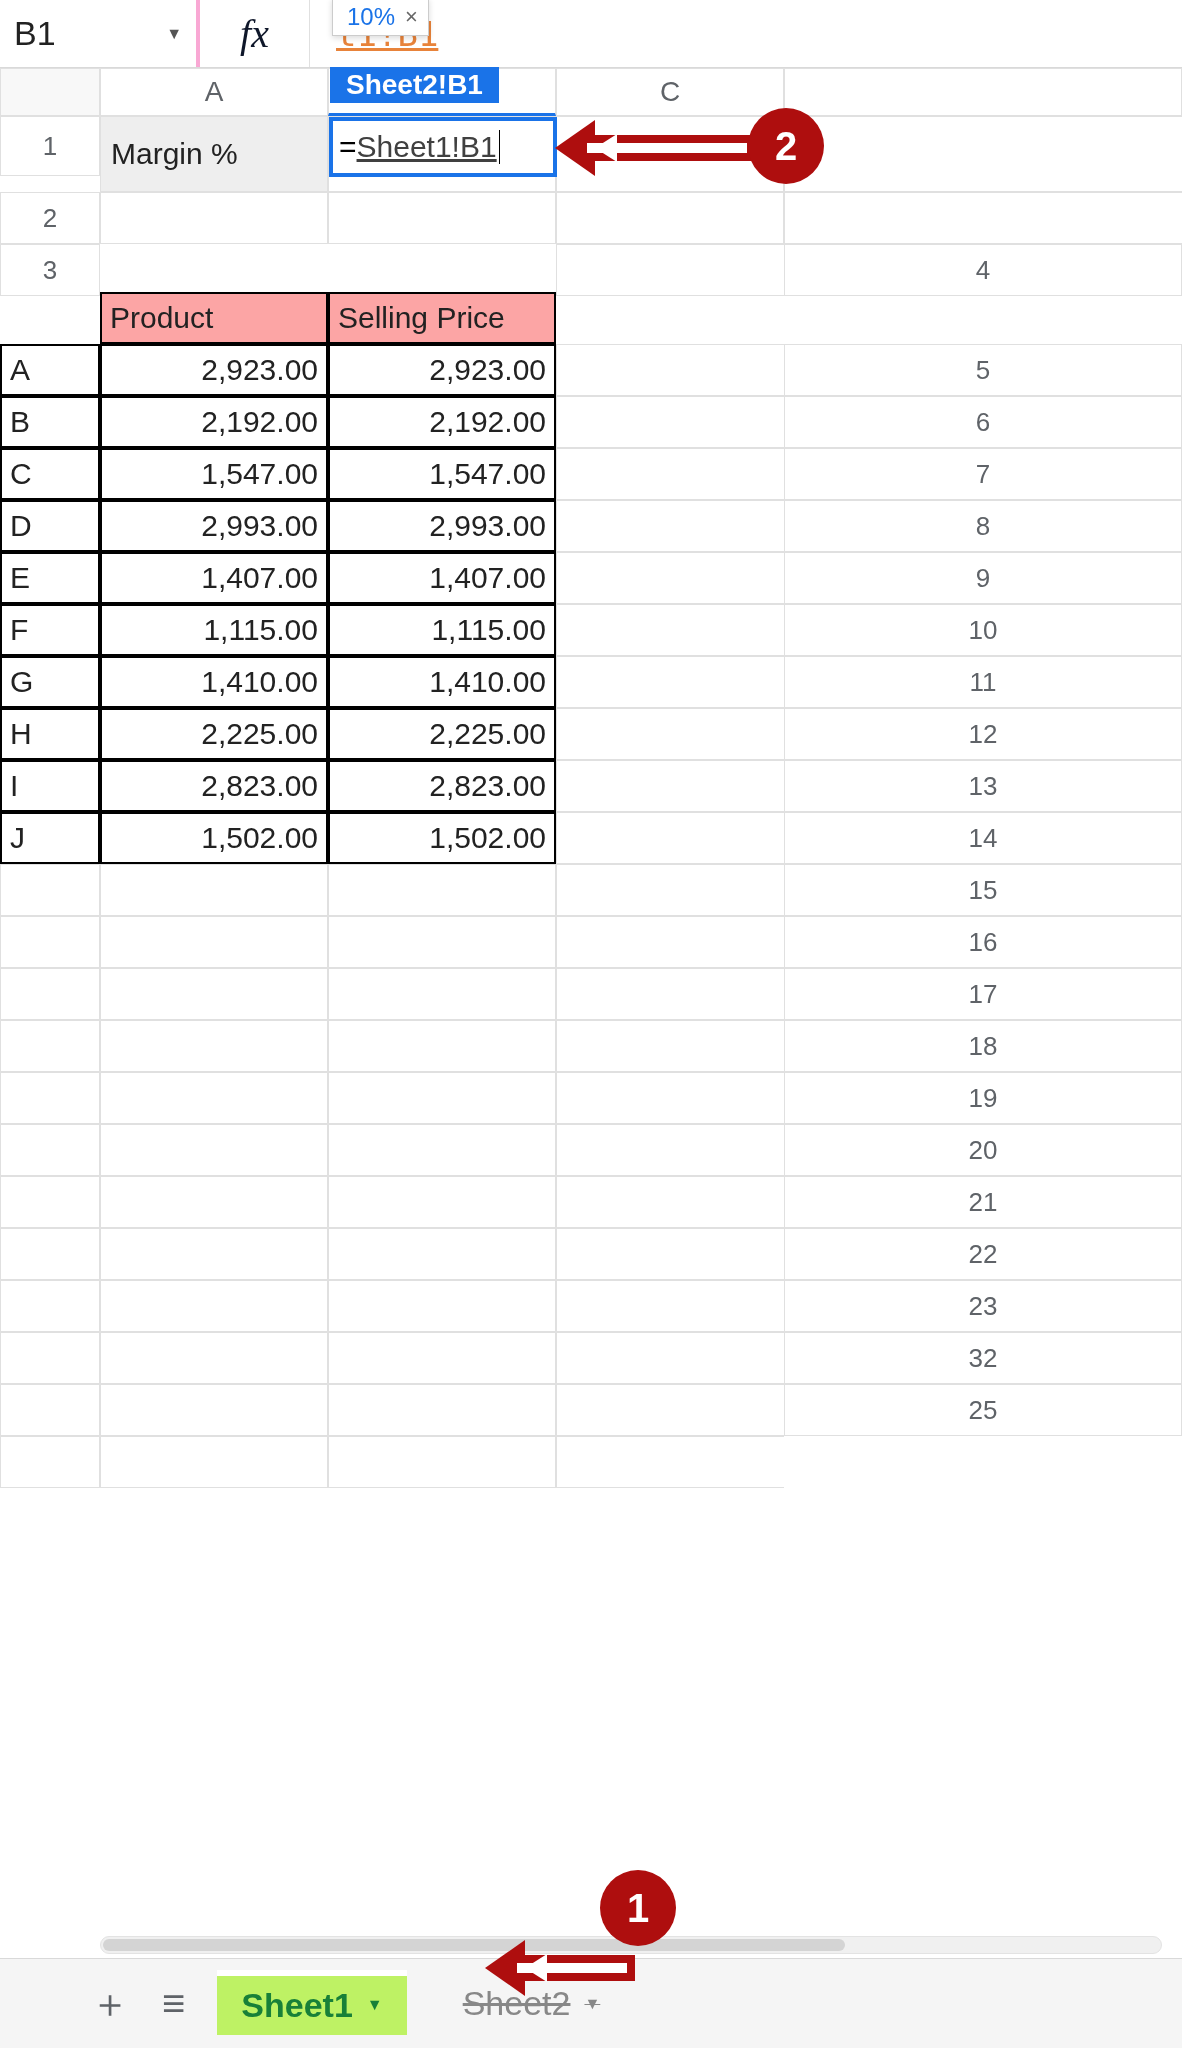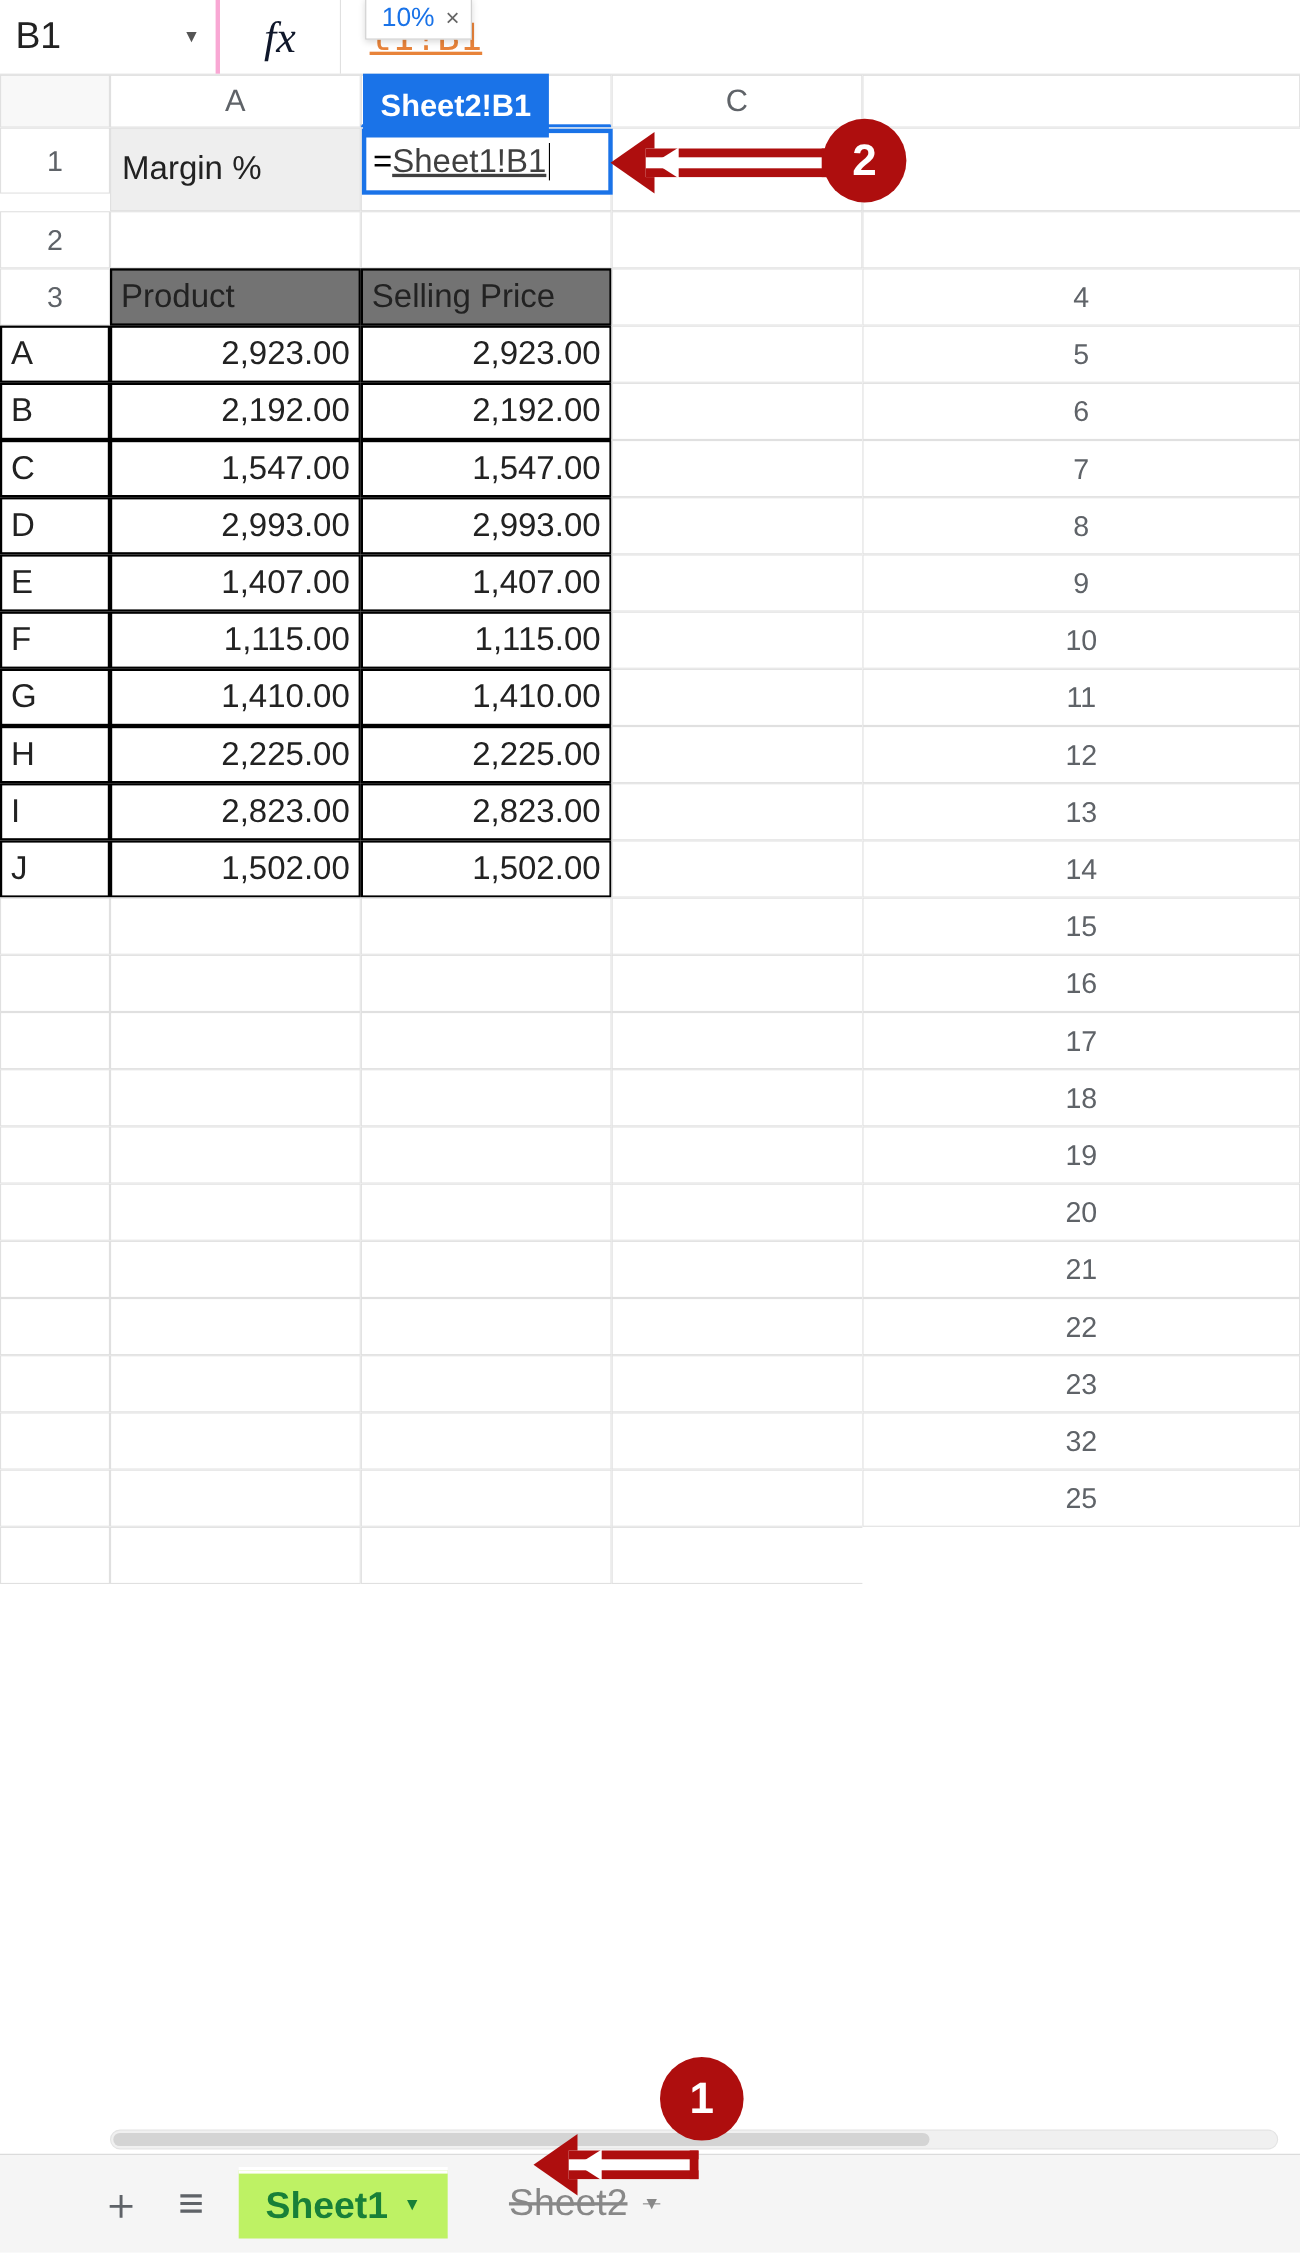--- a/index.html
+++ b/index.html
@@ -116,33 +116,33 @@
   }
   .cell.big { height: 76px; }
   
   .tblcell {
     border: 2px solid #000;
     display: flex; align-items: center;
     padding: 0 8px;
     height: 52px;
     font-size: 30px;
   }
-  .tblhdr { background: #737373; font-weight: 500; }
+  .tblhdr { background: #fca5a5; font-weight: 500; margin-top: 48px; }
   .num { justify-content: flex-end; }
 
   
   .cell-label-chip {
     position: absolute;
     left: 330px;
     top: 67px;
     background: #1a73e8;
     color: #fff;
     font-size: 28px;
     font-weight: 600;
-    padding: 13px 16px;
+    padding: 2px 16px;
     z-index: 40;
     font-family: Arial, sans-serif;
   }
 
   
   .active-cell-b1 {
     position: absolute;
     left: 329px;
     top: 117px;
     width: 228px;

